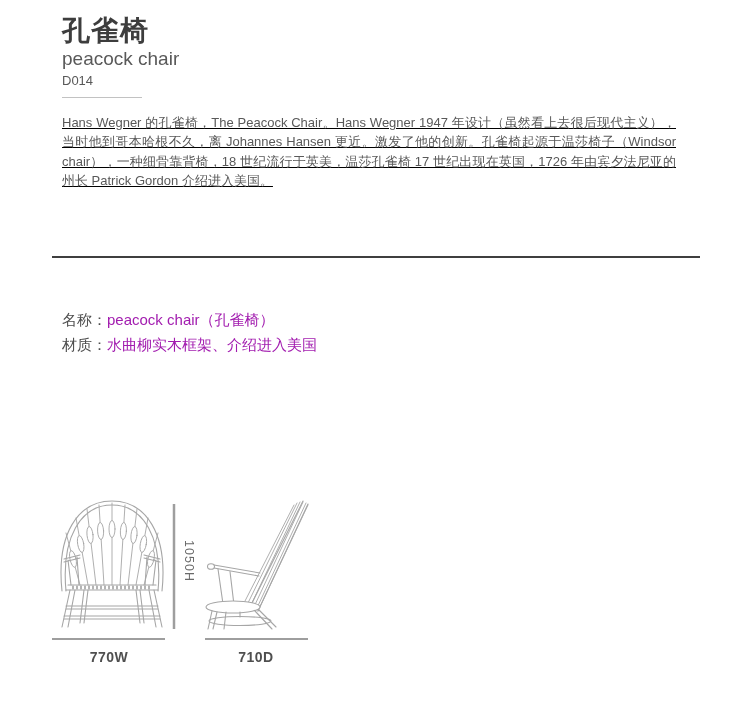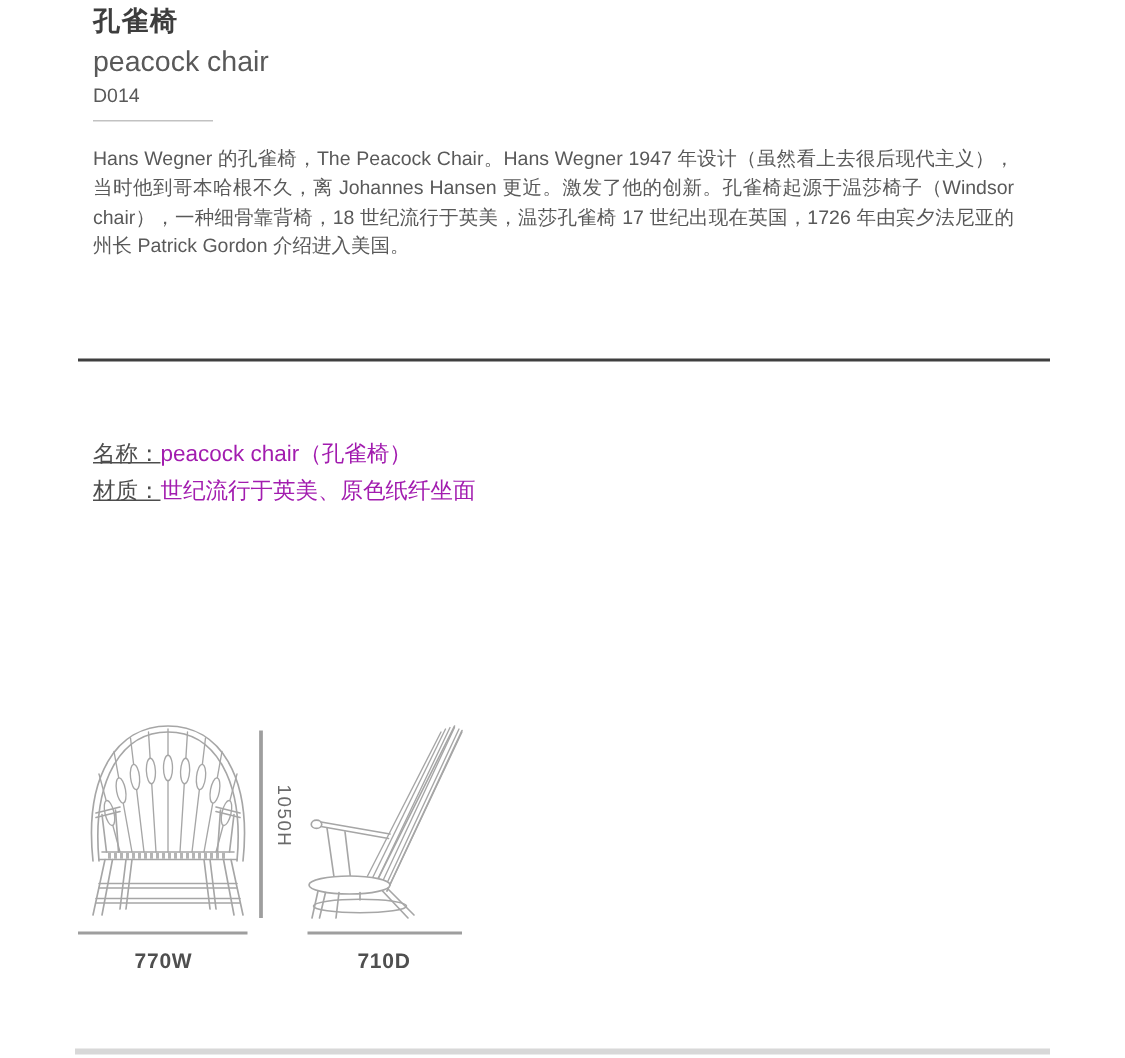--- a/index.html
+++ b/index.html
@@ -3,32 +3,32 @@
 <meta charset="utf-8">
 <style>
   html,body{margin:0;padding:0;}
   body{
     width:750px;height:705px;background:#ffffff;overflow:hidden;
     font-family:"Liberation Sans","DejaVu Sans",sans-serif;
     -webkit-font-smoothing:antialiased;
   }
   .page{margin-left:62px;width:614px;}
   .title{
-    margin:0;padding-top:2px;font-size:18px;line-height:24px;
+    margin:0;padding-top:19px;font-size:28px;line-height:24px;
     font-weight:bold;color:#3d3d3d;letter-spacing:1px;
   }
   .subtitle{margin-top:8px;font-size:19px;line-height:16px;color:#595959;}
   .model{margin-top:6px;font-size:13px;line-height:16px;color:#595959;}
   .rule-small{margin-top:8px;width:80px;height:1px;background:#c2c2c2;}
-  .description{margin-top:15px;height:117px;overflow:hidden;}
+  .description{margin-top:15px;height:117px;overflow:hidden;text-decoration:underline;}
   .description p{margin:0;font-size:13px;line-height:19.3px;color:#595959;text-align:justify;}
   .rule-dark{margin-top:26px;margin-left:-10px;width:648px;height:2px;background:#3f3f3f;}
   .specs{margin-top:50px;height:123px;overflow:hidden;}
   .spec-row{font-size:15px;line-height:24.6px;color:#4d4d4d;}
-  .spec-label{color:#4d4d4d;text-decoration:underline;}
+  .spec-label{color:#4d4d4d;}
   .spec-value{color:#a21caf;}
   .drawings{margin-top:68px;margin-left:-12px;width:280px;height:170px;}
   .drawings svg{display:block;}
   .rule-light{margin-top:47px;margin-left:-12px;width:650px;height:4px;background:#d8d8d8;}
   .dim-label{font-size:14px;font-weight:bold;fill:#4f4f4f;letter-spacing:0.5px;}
   .dim-label-v{font-size:12.5px;fill:#6a6a6a;letter-spacing:1px;}
 </style>
 </head>
 <body>
 
@@ -40,21 +40,21 @@
   <div class="rule-small"></div>
 
   <section class="description">
     <p>Hans Wegner 的孔雀椅，The Peacock Chair。Hans Wegner 1947 年设计（虽然看上去很后现代主义），当时他到哥本哈根不久，离 Johannes Hansen 更近。激发了他的创新。孔雀椅起源于温莎椅子（Windsor chair），一种细骨靠背椅，18 世纪流行于英美，温莎孔雀椅 17 世纪出现在英国，1726 年由宾夕法尼亚的州长 Patrick Gordon 介绍进入美国。</p>
   </section>
 
   <div class="rule-dark"></div>
 
   <section class="specs">
     <div class="spec-row"><span class="spec-label">名称：</span><span class="spec-value">peacock chair（孔雀椅）</span></div>
-    <div class="spec-row"><span class="spec-label">材质：</span><span class="spec-value">世纪流行于英美、原色纸纤坐面</span></div>
+    <div class="spec-row"><span class="spec-label">材质：</span><span class="spec-value">水曲柳实木框架、介绍进入美国</span></div>
   </section>
 
   <div class="drawings">
     <svg width="280" height="170" viewBox="0 0 280 170" xmlns="http://www.w3.org/2000/svg">
 
       <g stroke="#a6a6a6" fill="none" stroke-width="1.1" stroke-linecap="round">
 
         <path d="M 12,92 C 6,35 28,2 62,2 C 96,2 118,35 112,92"></path>
         <path d="M 16,92 C 11,38 31,6 62,6 C 93,6 113,38 108,92"></path>
 

